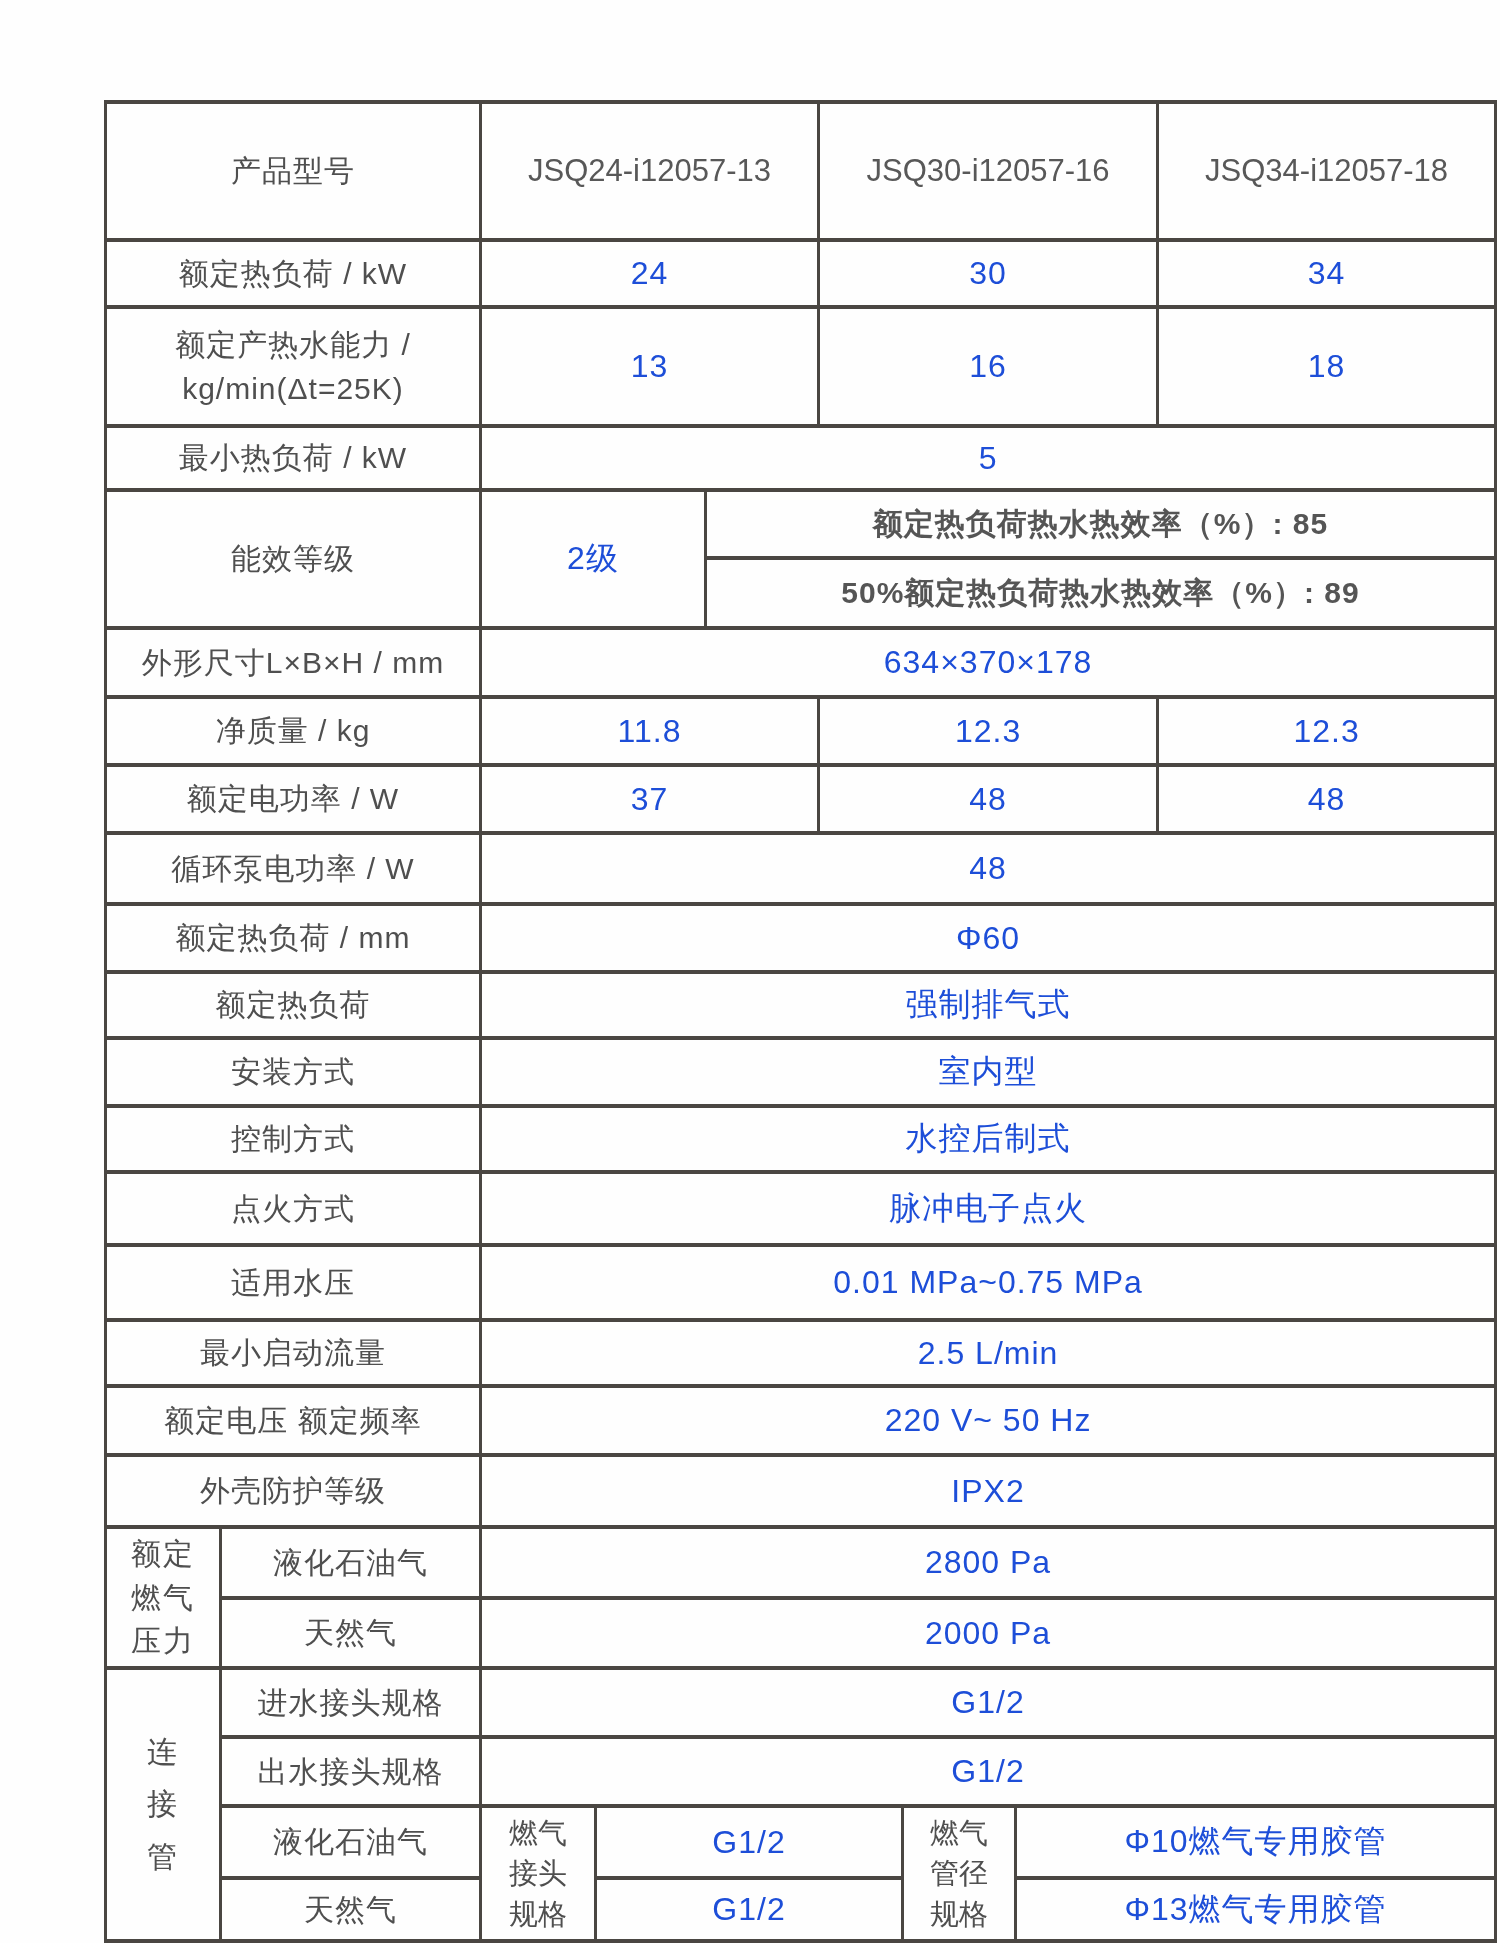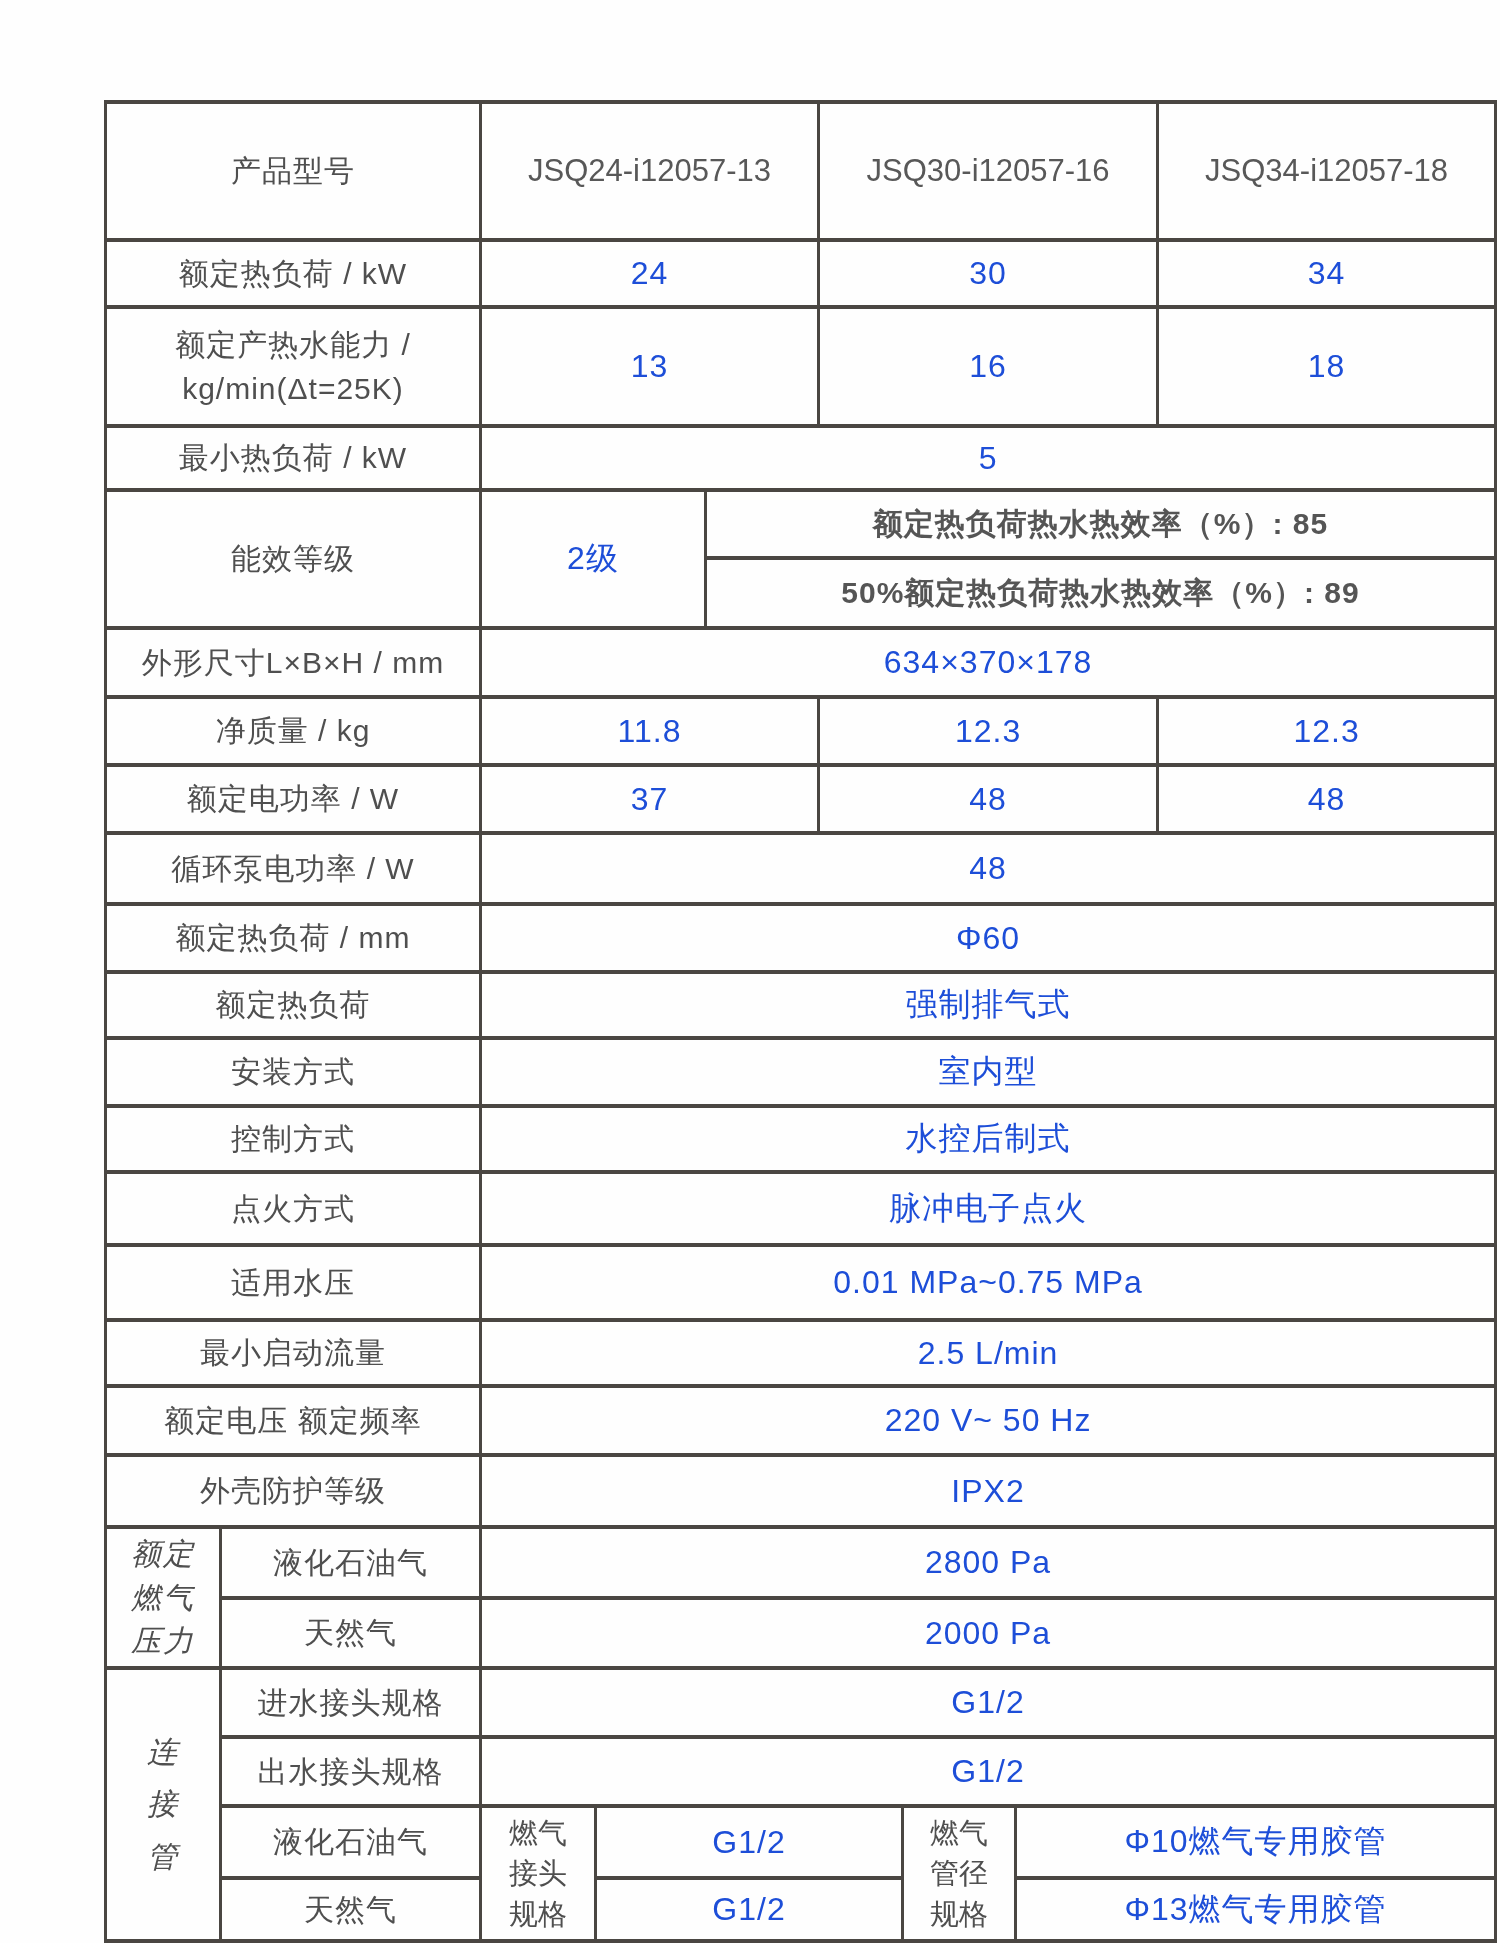--- a/index.html
+++ b/index.html
@@ -53,21 +53,20 @@
     color:#555555;
     letter-spacing:1px;
     font-weight:bold;
   }
   .vgroup{
     font-size:30px;
     color:#4f4f4f;
     letter-spacing:2px;
     white-space:pre-line;
     line-height:1.45;
-    font-style:italic;
   }
   .vgroup.tall{line-height:1.75;}
   .subhead{
     font-size:29px;
     color:#4f4f4f;
     white-space:pre-line;
     line-height:1.4;
     padding:0 2px;
   }
 </style>

